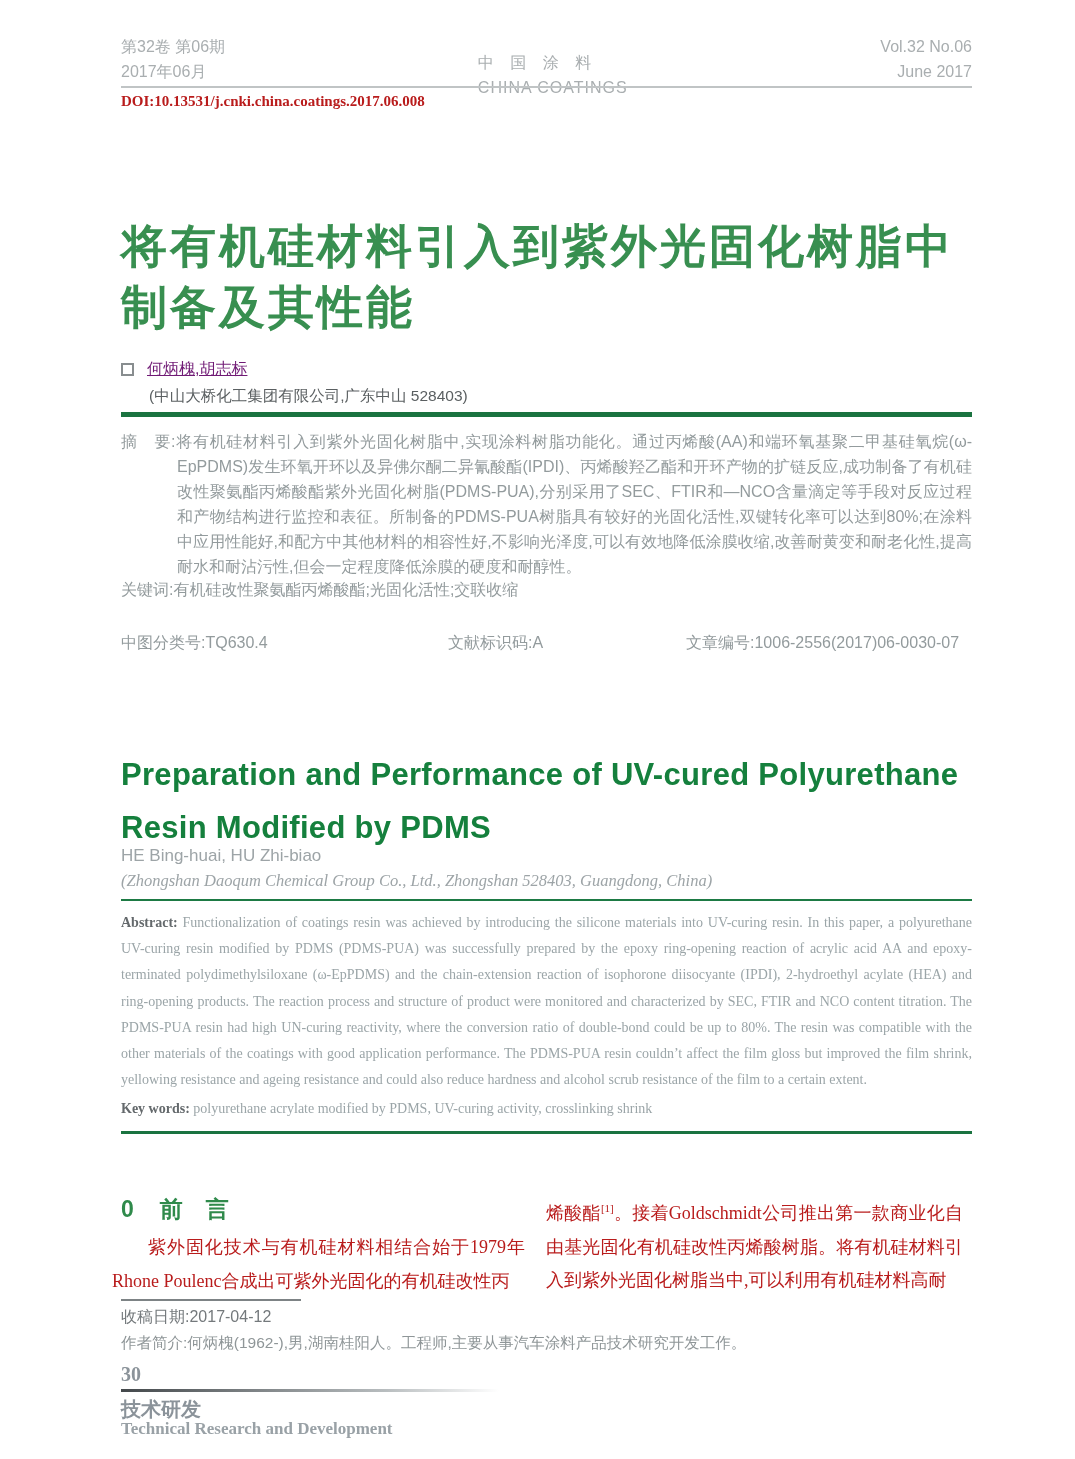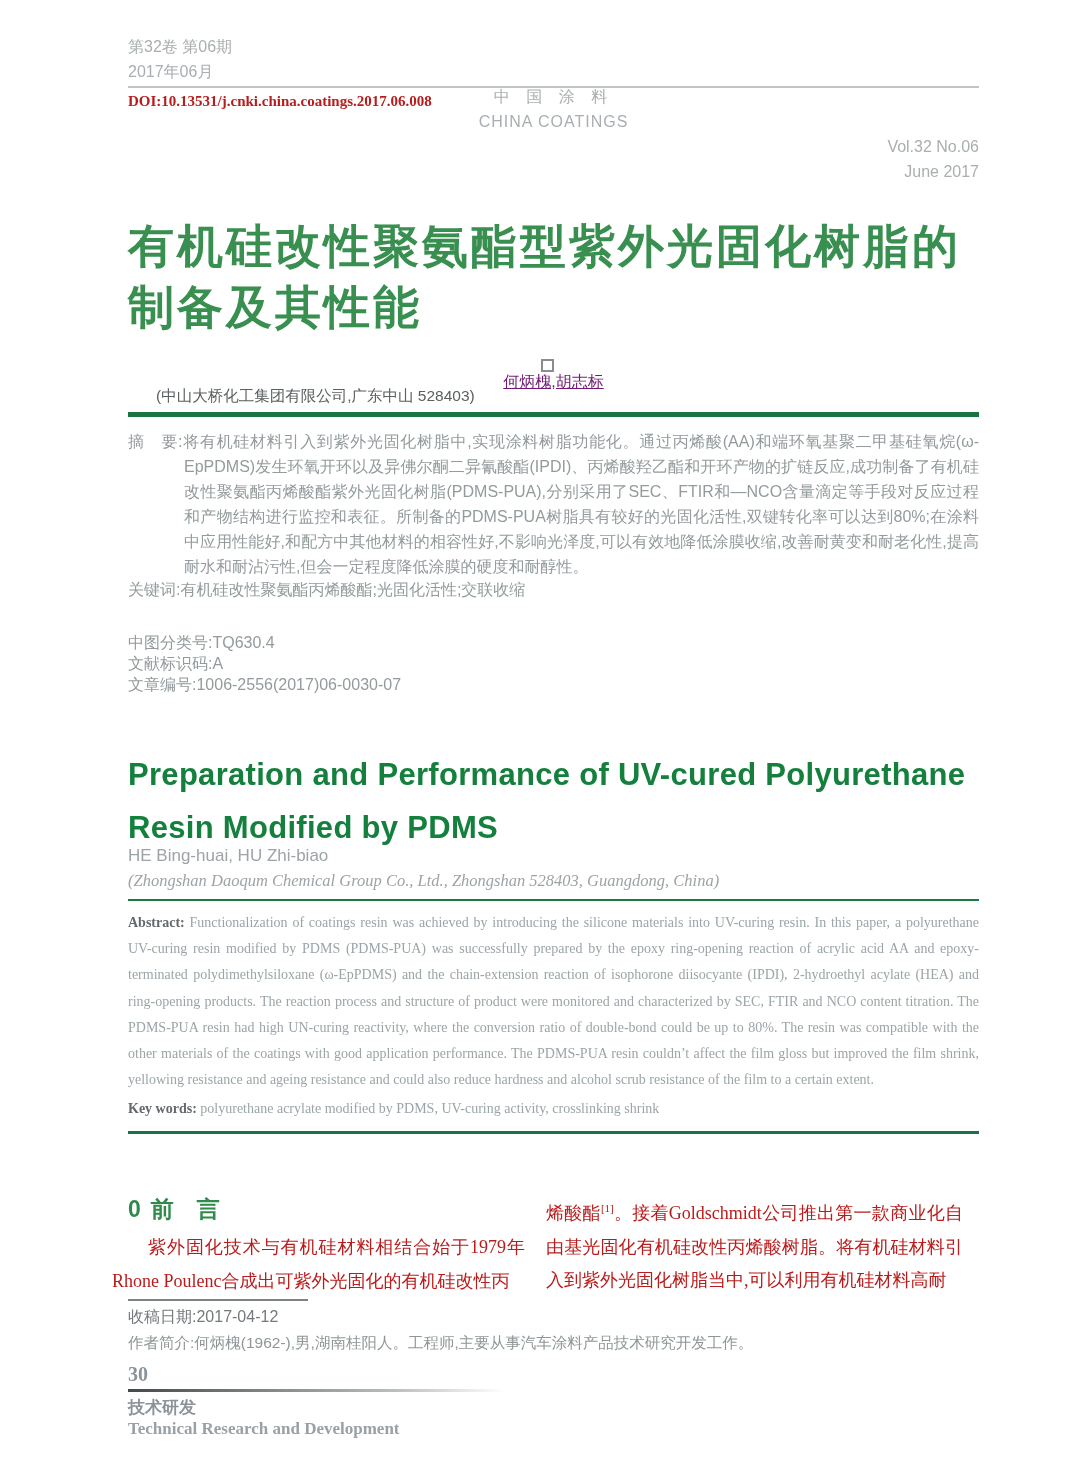--- a/index.html
+++ b/index.html
@@ -6,25 +6,25 @@
   html, body { background: #e8e8e8; }
   .page {
     position: relative;
     width: 1075px;
     height: 1459px;
     background: #ffffff;
     margin: 0 auto;
     overflow: hidden;
     font-family: "Liberation Sans", sans-serif;
   }
-  .abs { position: absolute; left: 128px; width: 851px; flex-direction: column; }
+  .abs { position: absolute; left: 121px; width: 851px; }
 
   
   .journal-header { top: 34px; display: flex; justify-content: space-between; color: #a9aeb0; font-size: 16px; line-height: 25px; }
-  .journal-header .center { text-align: center; }
+  .journal-header .center { text-align: left; margin-top: 16px; }
   .journal-header .right { text-align: right; }
   .journal-cn { letter-spacing: 6px; }
   .journal-en { letter-spacing: 1px; }
   .header-rule { top: 86px; height: 2px; background: #c0c4c5; }
   .doi-line { top: 93px; font-family: "Liberation Serif", serif; font-weight: 600; font-size: 15px; color: #b91c1c; }
 
   
   .article-title-cn { top: 216px; color: #388f50; font-size: 46px; font-weight: 900; line-height: 61px; letter-spacing: 3px; }
   .authors-row { top: 359px; display: flex; align-items: center; color: #701a75; font-size: 16px; text-decoration: underline; }
   .author-marker { width: 13px; height: 13px; border: 2px solid #888d8f; margin-right: 13px; display: inline-block; }
@@ -46,36 +46,36 @@
   
   .en-abstract-block { top: 899px; }
   .rule-thin-green { height: 2px; background: #1d7a44; }
   .abstract-en { margin-top: 9px; font-family: "Liberation Serif", serif; font-size: 14px; line-height: 26.2px; text-align: justify; color: #9ba5a8; }
   .abstract-en .label, .keywords-en .label { font-weight: bold; color: #64696c; }
   .keywords-en { margin-top: 3px; font-family: "Liberation Serif", serif; font-size: 14px; line-height: 26px; color: #9ba5a8; }
   .rule-bottom-green { margin-top: 9px; height: 3px; background: #1a7340; }
 
   
   .section-heading { top: 1194px; color: #2f8a4b; font-size: 23px; font-weight: 700; }
-  .section-heading .sec-title { margin-left: 10px; }
+  .section-heading .sec-title { margin-left: 26px; }
   .intro-col { font-family: "Liberation Serif", serif; font-size: 18px; line-height: 33.5px; color: #b91c1c; text-align: justify; }
   .intro-left { position: absolute; top: 1231px; left: 112px; width: 413px; }
   .intro-left p { text-indent: 2em; }
   .intro-right { position: absolute; top: 1197px; left: 546px; width: 417px; }
   .sup { font-size: 11px; vertical-align: super; line-height: 0; }
 
   
   .footnote-rule { top: 1299px; width: 180px; height: 2px; background: #7d8385; }
   .received-date { top: 1307px; color: #74797c; font-size: 16px; }
   .author-bio { top: 1333px; color: #8f9698; font-size: 15.5px; }
 
   
   .page-number { top: 1363px; font-family: "Liberation Serif", serif; font-weight: bold; font-size: 20px; color: #8b939a; }
   .footer-rule { top: 1389px; width: 378px; height: 3px; background: linear-gradient(to right, #43484b, #b8bdbf 70%, rgba(255,255,255,0)); }
-  .column-name-cn { top: 1396px; font-size: 17px; font-weight: bold; color: #8b939a; }
+  .column-name-cn { top: 1396px; font-size: 20px; font-weight: bold; color: #8b939a; }
   .column-name-en { top: 1419px; font-family: "Liberation Serif", serif; font-size: 17px; font-weight: bold; color: #99a1a6; }
 </style>
 </head>
 <body>
 
 <div class="page">
 
   <div class="abs journal-header">
     <div class="left">
       <div>第32卷 第06期</div>
@@ -87,21 +87,21 @@
     </div>
     <div class="right">
       <div>Vol.32 No.06</div>
       <div>June 2017</div>
     </div>
   </div>
   <div class="abs header-rule"></div>
   <div class="abs doi-line">DOI:10.13531/j.cnki.china.coatings.2017.06.008</div>
 
   <div class="abs article-title-cn">
-    <div>有机硅改性聚氨酯型紫外光固化树脂的</div>
+    <div>将有机硅材料引入到紫外光固化树脂中</div>
     <div>制备及其性能</div>
   </div>
 
   <div class="abs authors-row">
     <span class="author-marker"></span>
     <span>何炳槐,胡志标</span>
   </div>
   <div class="abs affiliation-cn">(中山大桥化工集团有限公司,广东中山  528403)</div>
   <div class="abs rule-thick-green"></div>
 

